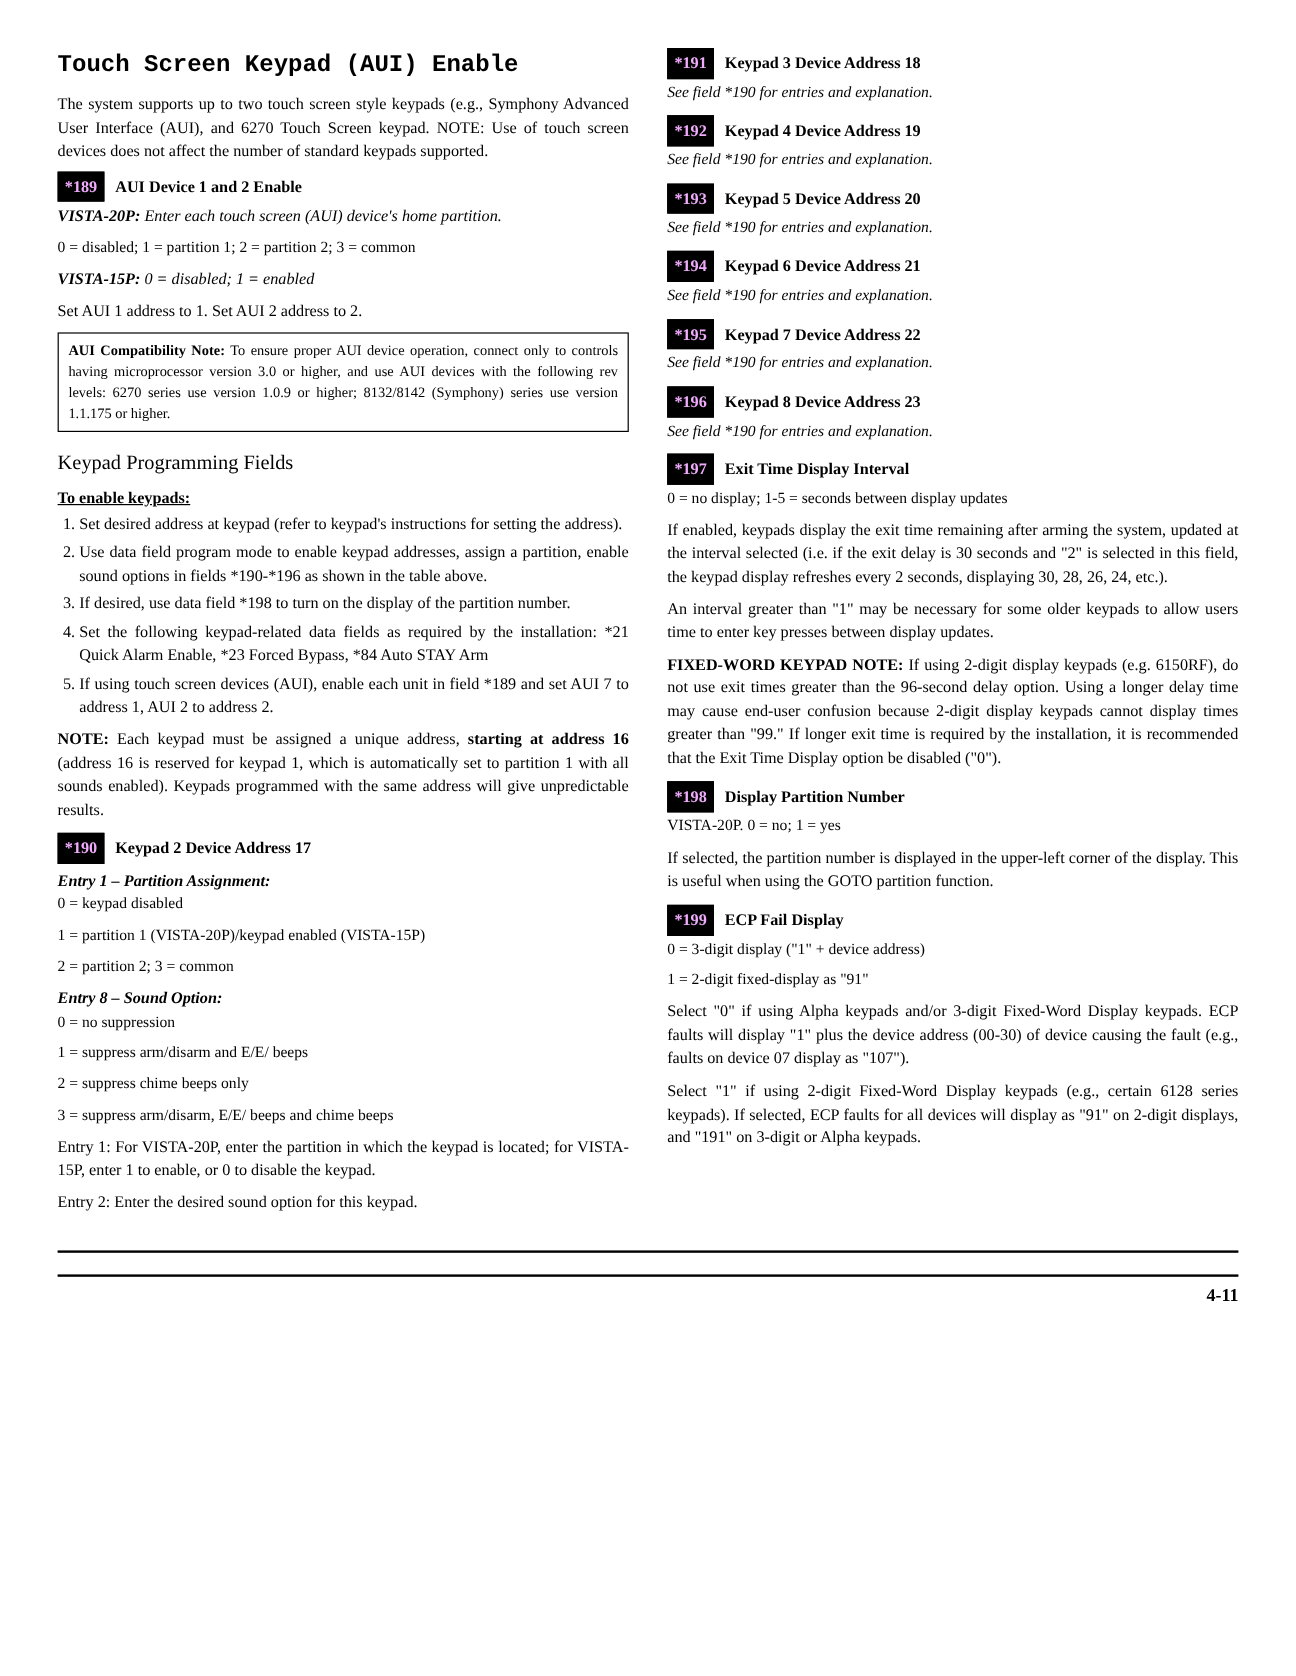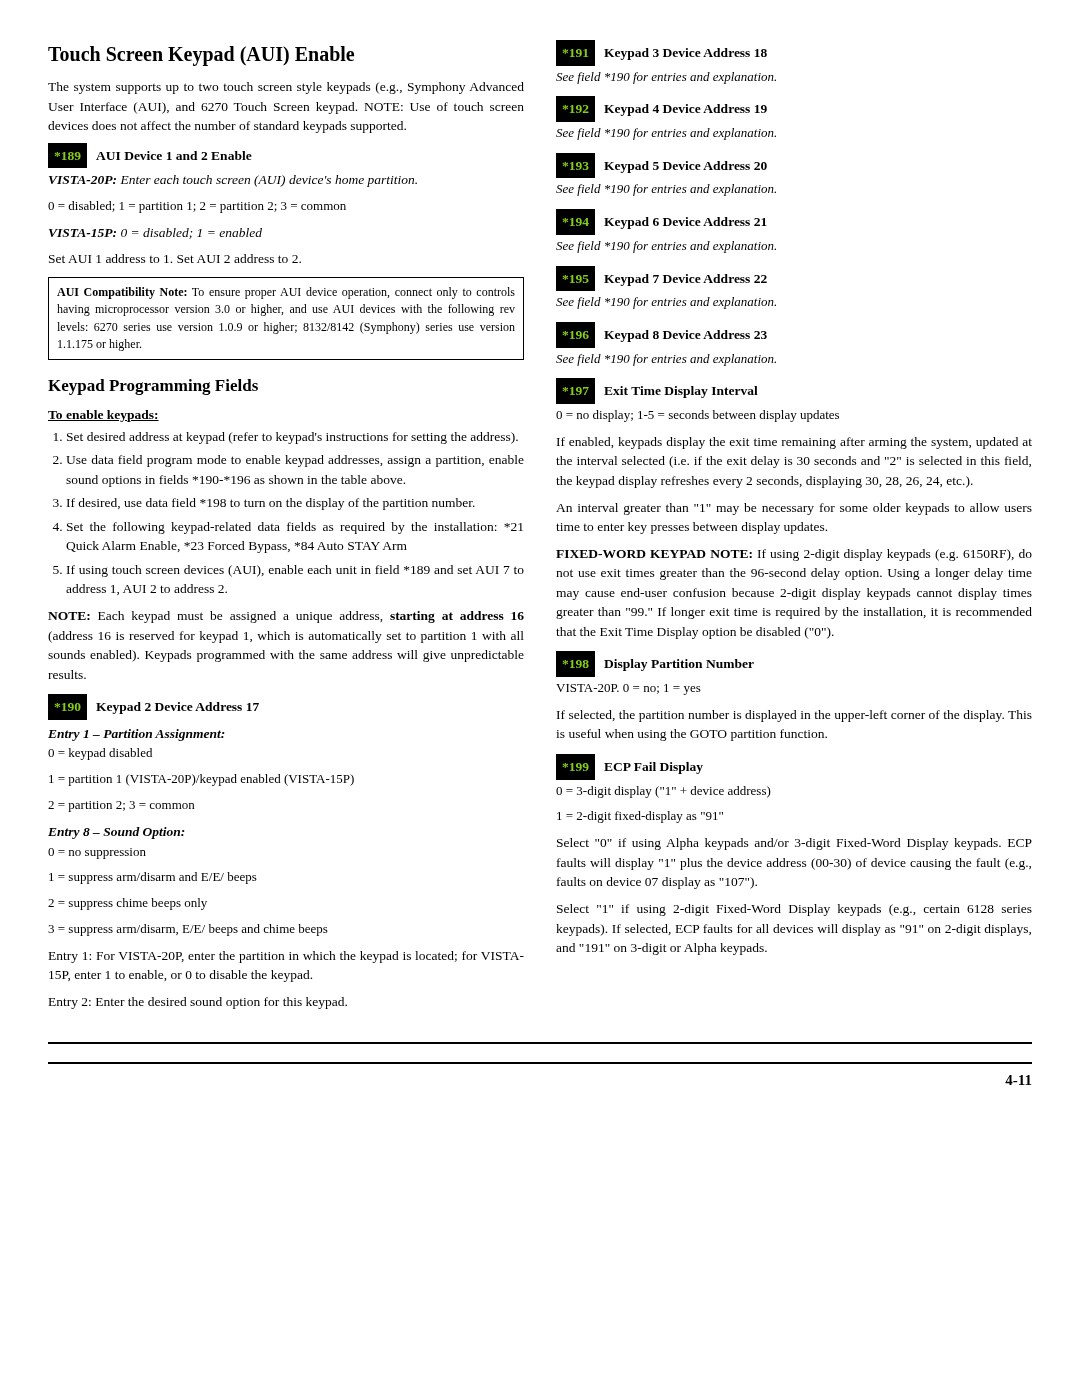--- a/index.html
+++ b/index.html
@@ -21,36 +21,37 @@
       min-width: 0;
     }
     .col-right {
       flex: 1 1 0;
       min-width: 0;
     }
     h2 {
       font-size: 20px;
       font-weight: bold;
       margin-bottom: 8px;
+      font-family: Liberation Mono, monospace;
     }
     h3 {
       font-size: 17px;
-      font-weight: bold;
+      font-weight: normal;
       margin-bottom: 6px;
     }
     p {
       margin-bottom: 7px;
       text-align: justify;
     }
     .section {
       margin-bottom: 14px;
     }
     .field-num {
       background: #000;
-      color: #84cc16;
+      color: #f0abfc;
       font-weight: bold;
       font-size: 13.5px;
       padding: 1px 4px;
       margin-right: 4px;
       border: 2px solid #000;
     }
     .field-title {
       font-weight: bold;
       font-size: 13.5px;
     }

